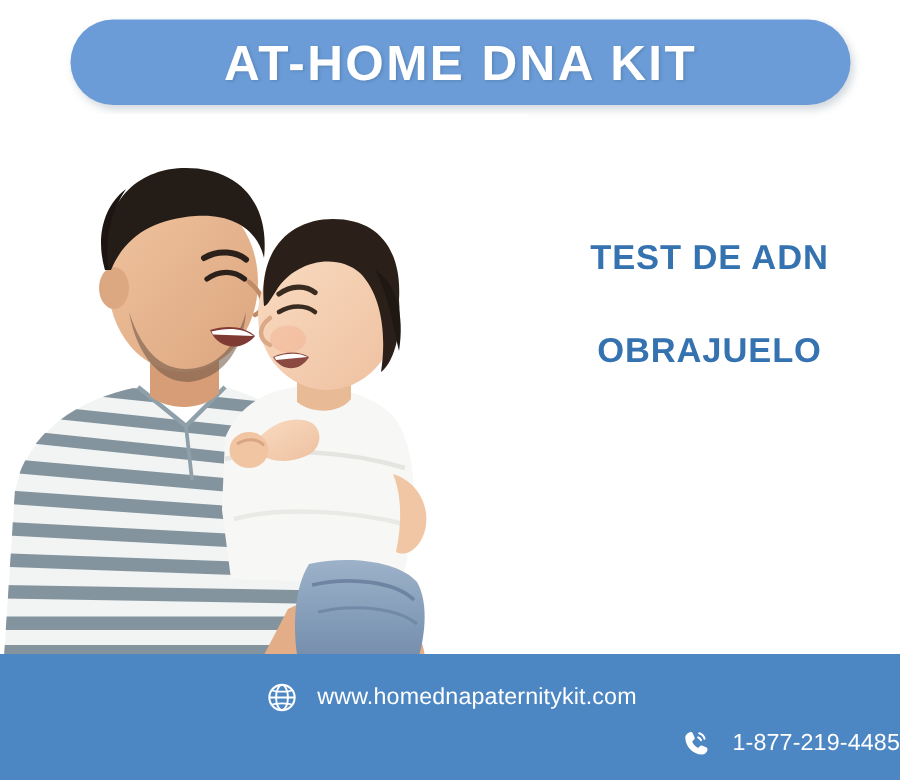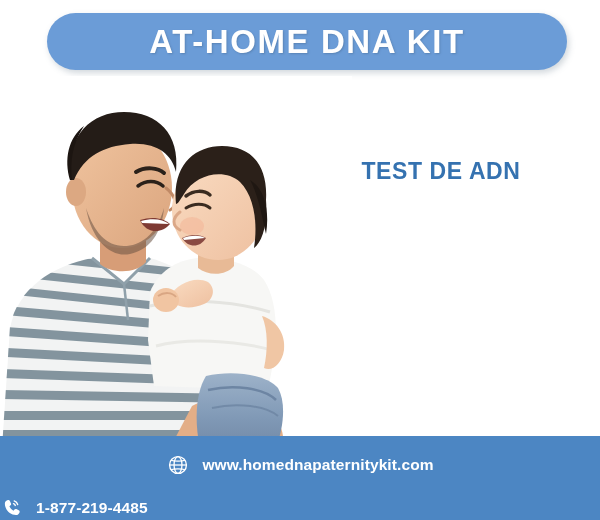--- a/index.html
+++ b/index.html
@@ -39,21 +39,21 @@
     font-weight: bold;
     letter-spacing: 1.6px;
     line-height: 1;
     white-space: nowrap;
     text-shadow: 1px 1px 2px rgba(60, 90, 120, 0.35);
   }
 
   
   #headline-block {
     position: absolute;
-    left: 316px;
+    left: 348px;
     top: 160px;
     width: 250px;
     text-align: center;
   }
   #headline-block .headline-line {
     color: #3572b0;
     font-size: 23px;
     font-weight: bold;
     letter-spacing: 0.6px;
     line-height: 1;
@@ -95,43 +95,43 @@
   }
   #footer-row-web {
     left: 0;
     right: 0;
     top: 17px;
     justify-content: center;
   }
   #footer-row-contact {
     left: 0;
     right: 0;
-    top: 60px;
-    justify-content: flex-start;
+    top: 48px;
+    justify-content: flex-end;
   }
   .footer-item {
     display: flex;
     align-items: center;
   }
   .footer-item + .footer-item {
     margin-left: 34px;
   }
   .footer-icon {
     display: inline-flex;
     align-items: center;
     justify-content: center;
     width: 24px;
     height: 24px;
     margin-right: 12px;
     flex: 0 0 auto;
   }
   .footer-text {
     color: #ffffff;
     font-size: 15.5px;
-    font-weight: bold;
+    font-weight: normal;
     letter-spacing: 0.1px;
     line-height: 1;
   }
 </style>
 </head>
 <body>
 
 <div id="poster">
 
   <div id="title-banner">
@@ -252,20 +252,21 @@
 
       <path d="M180 136 C172 142 172 150 180 154" stroke="#dba888" stroke-width="3" fill="none" stroke-linecap="round"></path>
 
       <path d="M182 162 C190 158 200 158 206 162 C200 172 188 172 182 162 Z" fill="#8a4a42"></path>
       <path d="M183 162 C191 159 200 159 205 162 L184 164 Z" fill="#ffffff"></path>
     </svg>
   </div>
 
   <div id="headline-block">
     <div class="headline-line">TEST DE ADN</div>
+    <div class="headline-line">OBRAJUELO</div>
   </div>
 
   <div id="footer-bar">
 
     <div class="footer-row" id="footer-row-web">
       <div class="footer-item">
         <span class="footer-icon">
           <svg viewBox="0 0 24 24" width="22" height="22" aria-hidden="true">
             <circle cx="12" cy="12" r="9.2" fill="none" stroke="#ffffff" stroke-width="1.5"></circle>
             <ellipse cx="12" cy="12" rx="4.3" ry="9.2" fill="none" stroke="#ffffff" stroke-width="1.4"></ellipse>

